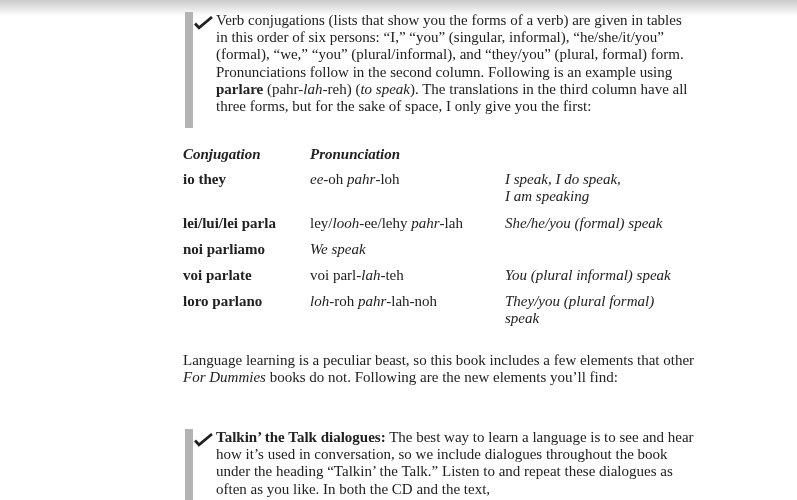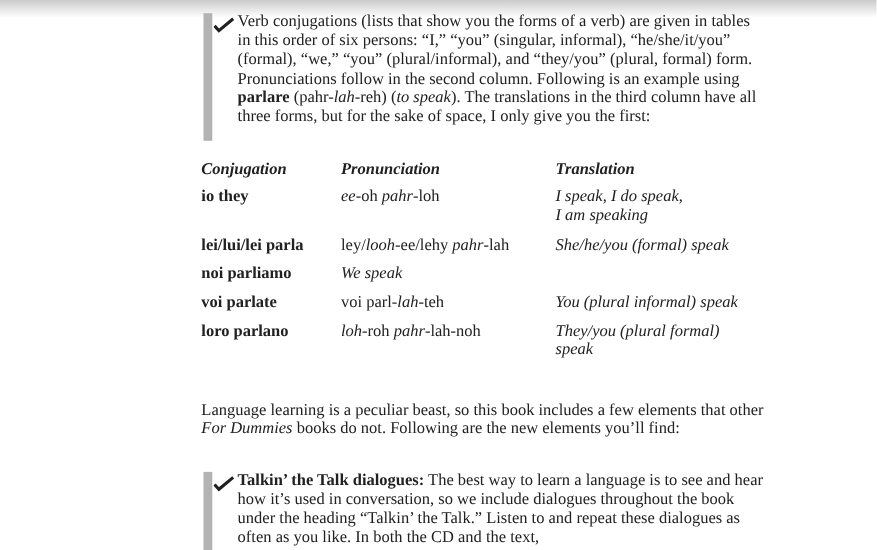--- a/index.html
+++ b/index.html
@@ -53,21 +53,21 @@
   .trow .c2{width:195px;flex:0 0 195px;white-space:pre-wrap;}
   .trow .c3{width:190px;flex:0 0 190px;font-style:italic;white-space:pre-line;}
   .trow.thead{margin-bottom:8px;}
   .trow.thead .c1,.trow.thead .c2,.trow.thead .c3{
     font-weight:bold;font-style:italic;
   }
   .trow.tr-body{margin-bottom:9px;}
   .trow.tr-tall{margin-bottom:10px;}
 
   #paragraph-elements{
-    position:absolute;left:183px;top:365px;width:514px;
+    position:absolute;left:183px;top:352px;width:514px;
     font-size:15px;line-height:17.2px;
     white-space:pre-wrap;
   }
 </style>
 </head>
 <body>
 
 <div class="top-shadow"></div>
 
 <div class="callout" id="callout-verbs">
@@ -77,21 +77,20 @@
       <path d="M1 8.5 L5 12.8 L18 2" fill="none" stroke="#212121" stroke-width="2.8"></path>
     </svg>
   </span>
   <div class="ctext"><span>Verb conjugations (lists that show you the forms of a verb) are given in tables in this order of six persons: “I,” “you” (singular, informal), “he/she/it/you” (formal), “we,” “you” (plural/informal), and “they/you” (plural, formal) form. Pronunciations follow in the second column. Following is an example using </span><span class="seg-b">parlare</span><span> (pahr-</span><span class="seg-i">lah</span><span>-reh) (</span><span class="seg-i">to speak</span><span>). The translations in the third column have all three forms, but for the sake of space, I only give you the first:</span></div>
 </div>
 
 <div id="conjugation-table">
   <div class="trow thead">
     <div class="c1">Conjugation</div>
     <div class="c2">Pronunciation</div>
-    <div class="c3" style="font-style:italic;">Translation</div>
   </div>
   <div id="table-body">
       <div class="trow tr-body tr-tall">
     <div class="c1">io they</div>
     <div class="c2"><span class="seg-i">ee</span><span>-oh </span><span class="seg-i">pahr</span><span>-loh</span></div>
     <div class="c3">I speak, I do speak,
 I am speaking</div>
   </div>
       <div class="trow tr-body">
     <div class="c1">lei/lui/lei parla</div>

